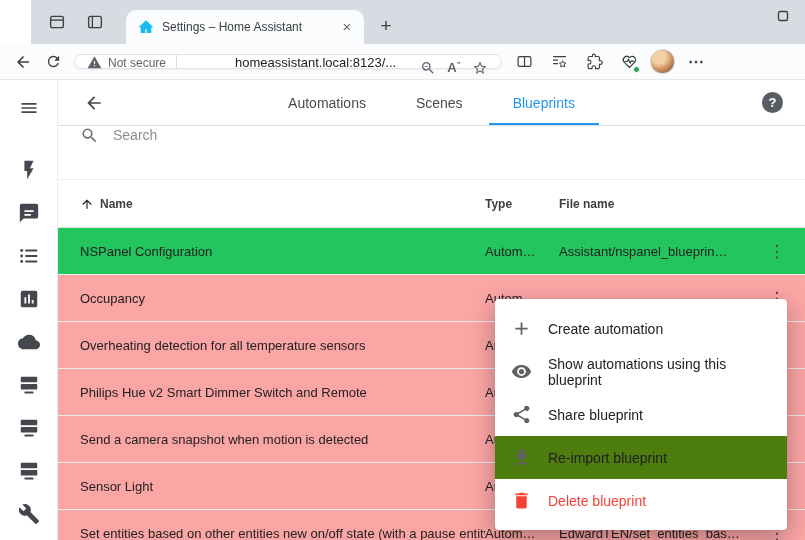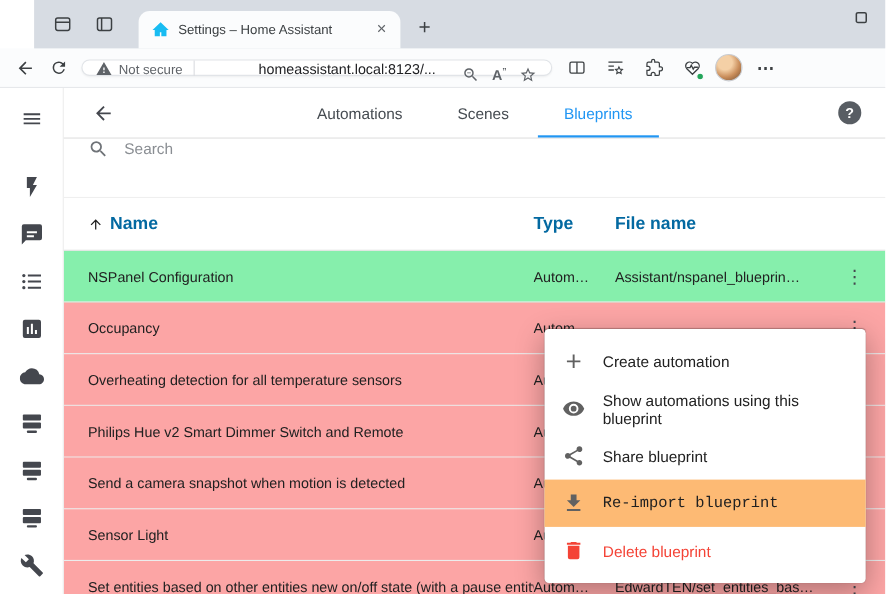--- a/index.html
+++ b/index.html
@@ -64,41 +64,41 @@
   .ha-tab{display:flex;align-items:center;padding:0 24px;font-size:14px;color:#454b51;position:relative;text-align:center;}
   .ha-tab.active{color:var(--accent,#2196f3);}
   .ha-tab.active::after{content:"";position:absolute;left:0;right:0;bottom:0;height:2px;background:var(--accent,#2196f3);}
   .ha-help{position:absolute;right:22px;width:21px;height:21px;border-radius:50%;background:#585d63;color:#fff;
     font-size:13px;font-weight:700;display:flex;align-items:center;justify-content:center;}
 
   .search-row{height:54px;flex:none;display:flex;align-items:flex-start;gap:12px;padding:0 22px;border-bottom:1px solid #efefef;color:#6f7378;}
   .search-input{border:none;outline:none;background:transparent;font-size:14px;color:#212121;flex:1;font-family:inherit;}
   .search-input::placeholder{color:#8a8e93;}
 
-  .thead{height:48px;flex:none;display:flex;align-items:center;font-size:16px;font-weight:700;color:#0369a1;border-bottom:1px solid #e0e0e0;}
+  .thead{height:48px;flex:none;display:flex;align-items:center;font-size:12px;font-weight:700;color:#404040;border-bottom:1px solid #e0e0e0;}
   .col-name{flex:1;min-width:0;padding-left:22px;display:flex;align-items:center;gap:6px;}
   .col-type{width:74px;flex:none;}
   .col-file{width:190px;flex:none;}
   .col-menu{width:56px;flex:none;display:flex;justify-content:center;}
   .sort-arrow{color:#212121;display:flex;}
 
   .rows{flex:1;overflow:hidden;}
   .trow{height:47px;display:flex;align-items:center;font-size:13px;color:#212121;border-bottom:1px solid #ececec;background:#fca5a5;}
-  .trow.selected{background:#86efac;}
+  .trow.selected{background:#22c55e;}
   .cell{white-space:nowrap;overflow:hidden;text-overflow:ellipsis;}
   .row-dots{color:#44474e;font-size:17px;line-height:1;width:28px;height:28px;display:flex;align-items:center;justify-content:center;border-radius:50%;}
 
   
   .context-menu{
     position:absolute;left:495px;top:299px;width:292px;background:#fff;border-radius:4px;
     box-shadow:0 8px 26px rgba(0,0,0,.3),0 0 1px rgba(0,0,0,.25);padding:8px 0;z-index:10;
   }
   .cm-item{height:43px;display:flex;align-items:center;gap:16px;padding:0 16px;font-size:14px;color:#212121;}
   .cm-item .cm-icon{color:#616161;display:flex;}
-  .cm-item.highlight{background:#fdba74;font-family:Liberation Mono, monospace;}
+  .cm-item.highlight{background:#4d7c0f;}
   .cm-item.danger{color:var(--danger,#f44336);}
   .cm-item.danger .cm-icon{color:var(--danger,#f44336);}
 
   svg{display:block;}
 </style>
 </head>
 <body>
 
 <div class="window">
 

